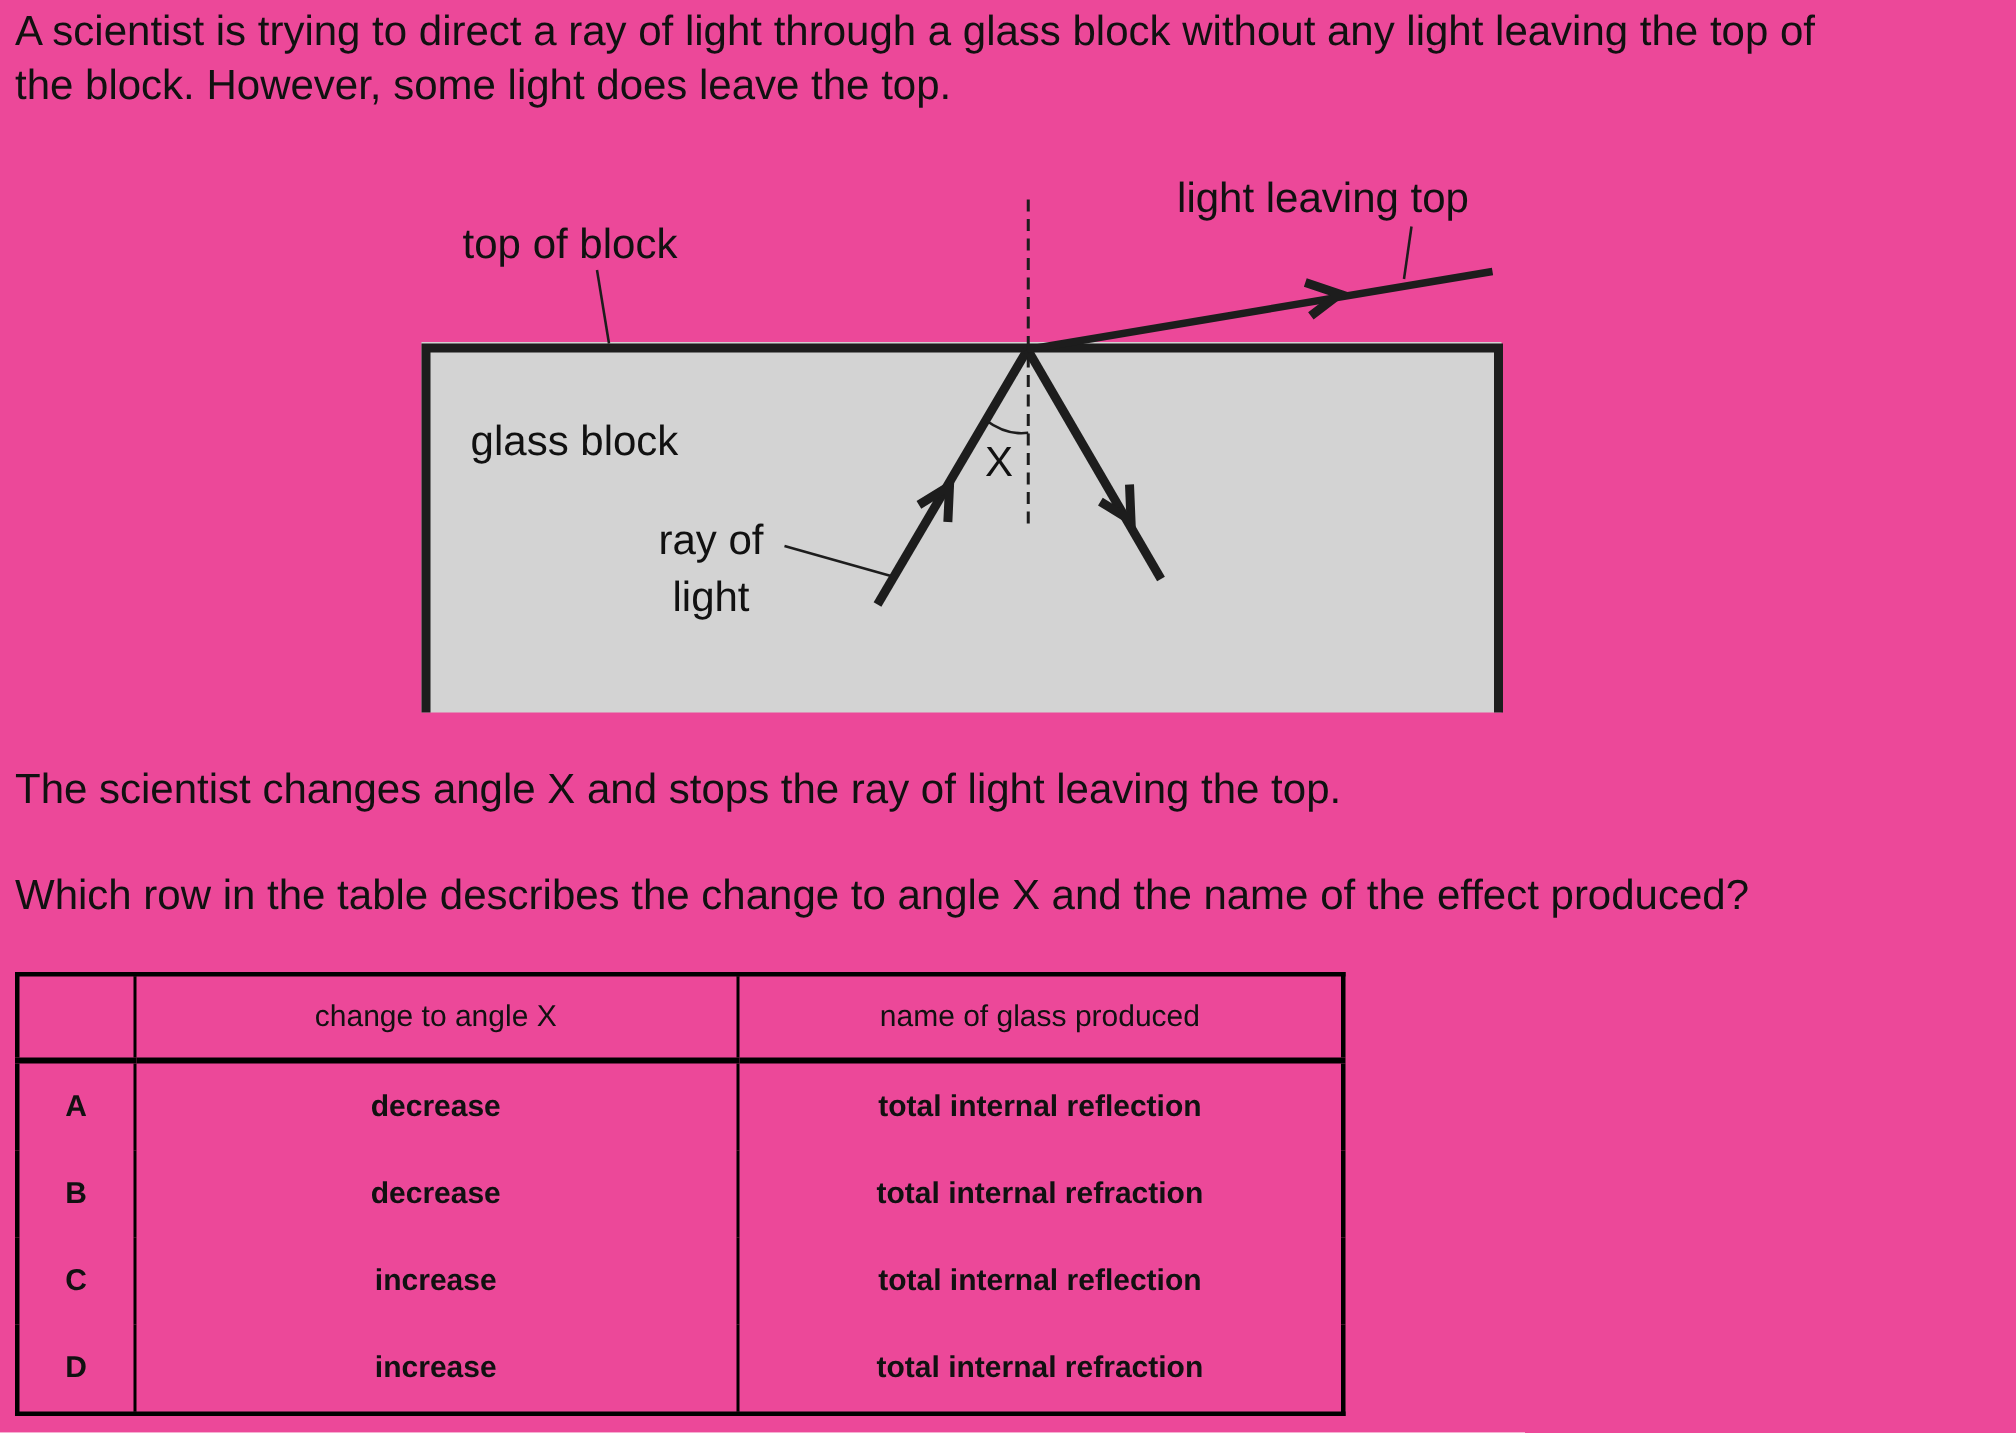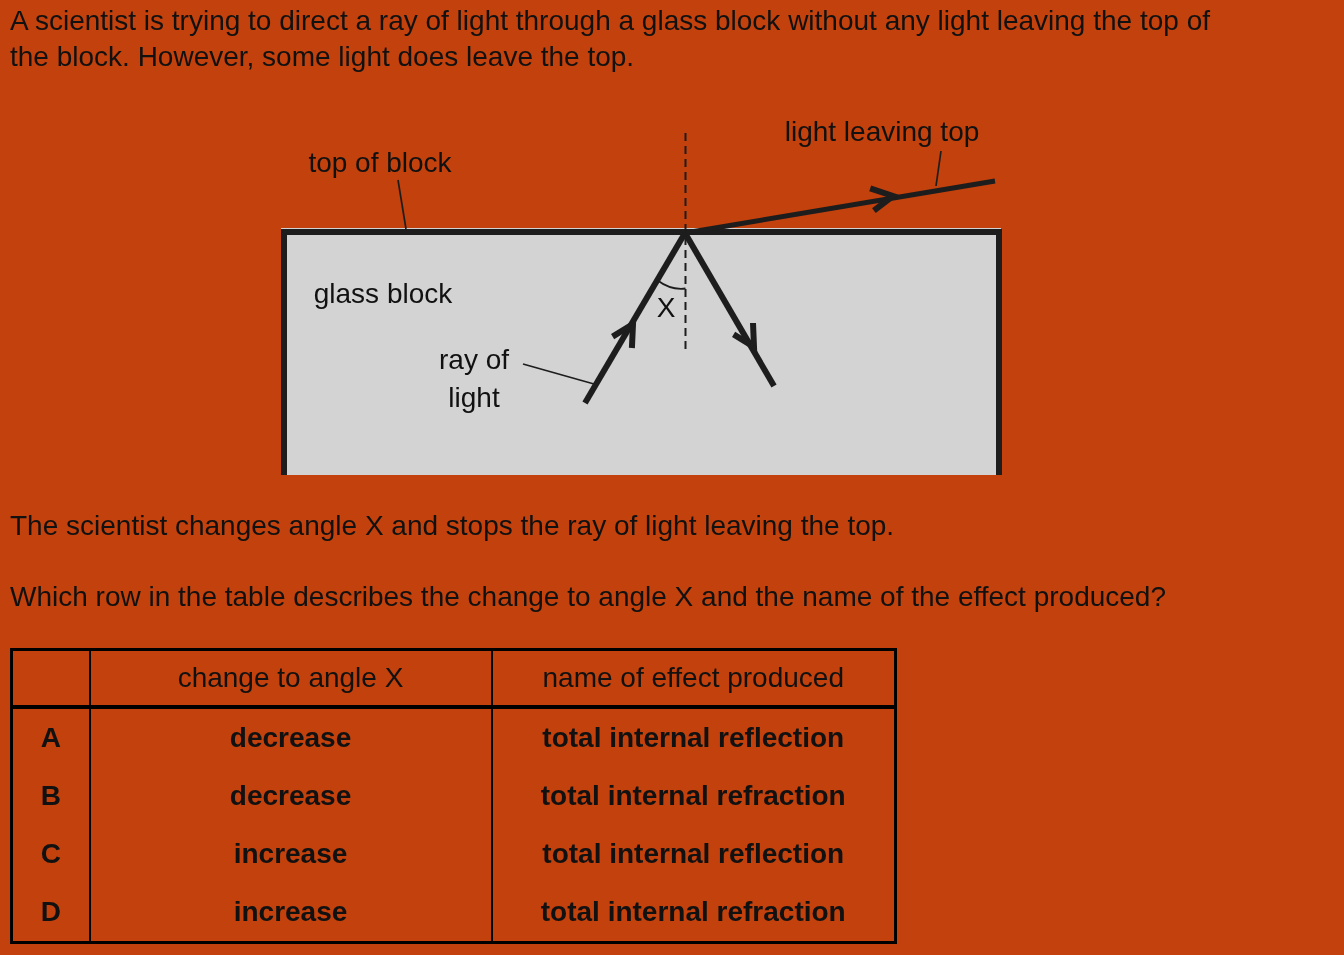--- a/index.html
+++ b/index.html
@@ -1,20 +1,20 @@
 <!DOCTYPE html>
 <html><head>
 <meta charset="utf-8">
 <style>
   html, body { margin: 0; padding: 0; background: #ffffff; }
   .page {
     position: relative;
     width: 1344px;
     height: 955px;
-    background: #c2410c;
+    background: #ec4899;
     font-family: "Liberation Sans", "DejaVu Sans", sans-serif;
     color: #111111;
     overflow: hidden;
   }
   .textline {
     position: absolute;
     font-size: 28px;
     line-height: 36px;
     color: #111111;
     white-space: pre-line;
@@ -34,21 +34,21 @@
     fill: #111111;
   }
 
   table.answers {
     position: absolute;
     left: 10px; top: 648px;
     width: 887px;
     border-collapse: collapse;
     table-layout: fixed;
     border: 3px solid #000000;
-    font-size: 28px;
+    font-size: 20px;
     color: #111111;
   }
   table.answers th, table.answers td {
     border-left: 2px solid #000000;
     border-right: 2px solid #000000;
     text-align: center;
     vertical-align: middle;
     padding: 0;
     font-weight: normal;
     overflow: hidden;
@@ -106,21 +106,21 @@
   <table class="answers">
     <colgroup>
       <col style="width:78px">
       <col style="width:402px">
       <col style="width:404px">
     </colgroup>
     <thead>
       <tr>
         <th></th>
         <th>change to angle X</th>
-        <th>name of effect produced</th>
+        <th>name of glass produced</th>
       </tr>
     </thead>
     <tbody>
       <tr>
         <td class="letter">A</td>
         <td>decrease</td>
         <td>total internal reflection</td>
       </tr>
       <tr>
         <td class="letter">B</td>

